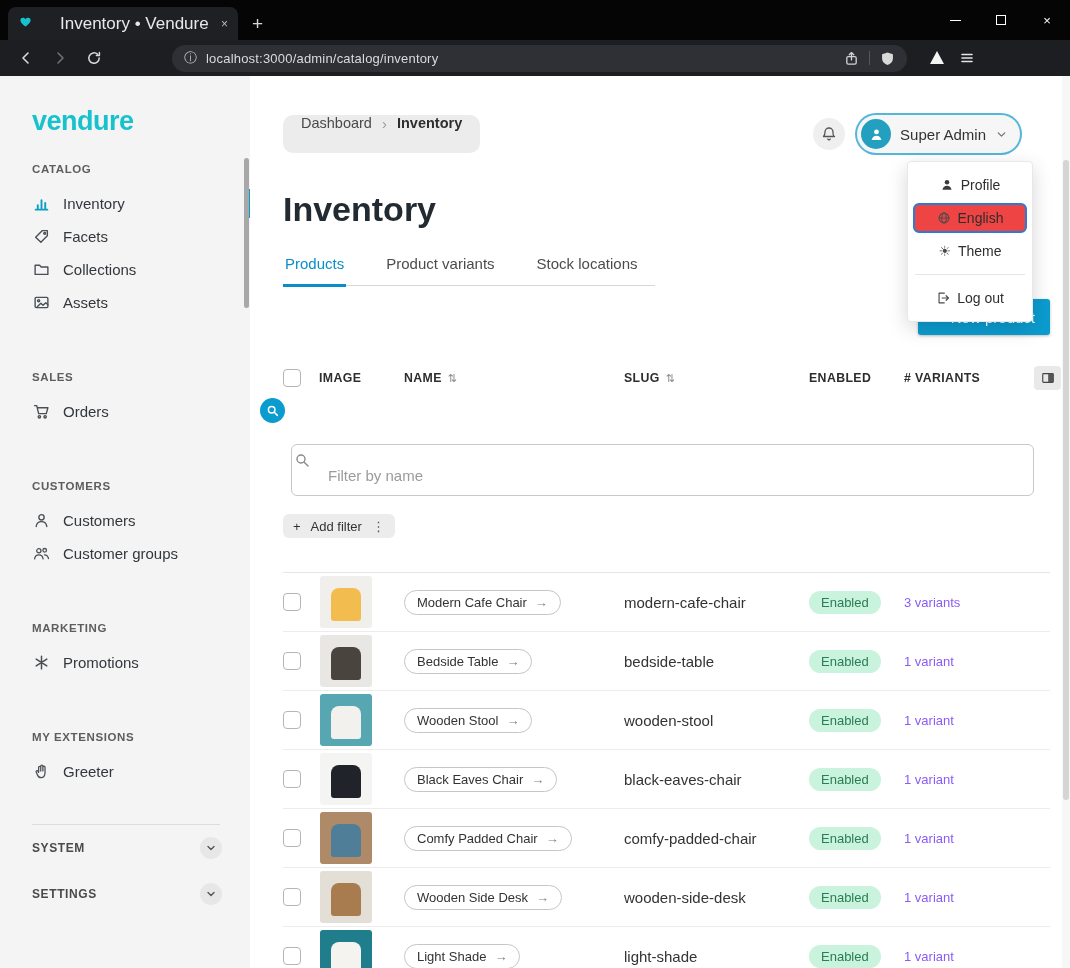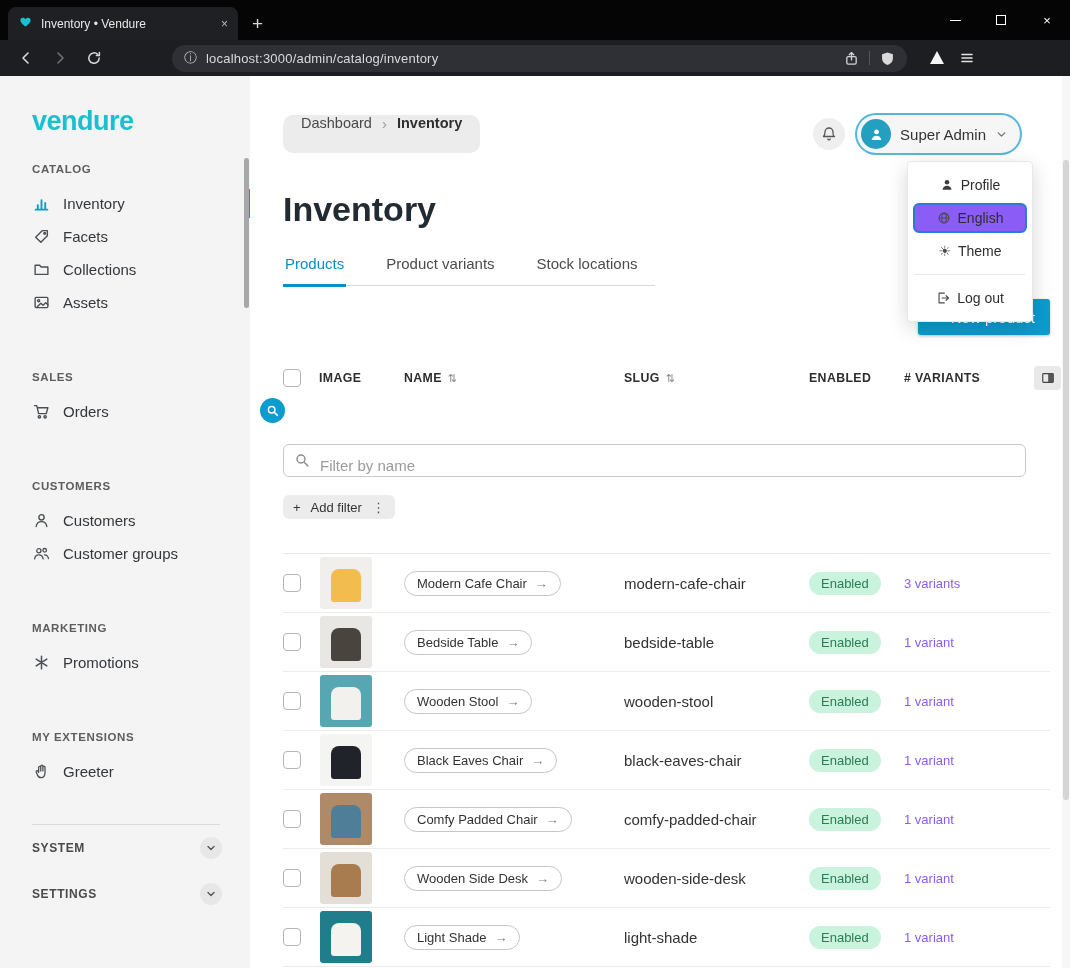--- a/index.html
+++ b/index.html
@@ -10,21 +10,21 @@
   }
   .window { width:1070px; height:968px; display:flex; flex-direction:column; }
 
   
   .titlebar { height:40px; background:#050505; display:flex; align-items:flex-end; position:relative; flex-shrink:0; }
   .browser-tab {
     margin-left:8px; width:230px; height:33px; background:#1f2023;
     border-radius:8px 8px 0 0; display:flex; align-items:center; gap:8px; padding:0 8px 0 10px;
   }
   .favicon svg { display:block; }
-  .tab-title { color:#e8e8e8; font-size:12px; flex:1; white-space:nowrap; overflow:hidden; }
+  .tab-title { color:#e8e8e8; font-size:17px; flex:1; white-space:nowrap; overflow:hidden;margin-left:19px; }
   .tab-close { color:#b9b9b9; font-size:12px; padding:0 2px; }
   .newtab { color:#d6d6d6; font-size:19px; margin:0 0 7px 14px; line-height:1; }
   .win-controls { position:absolute; right:0; top:0; height:40px; display:flex; }
   .winbtn { width:46px; height:40px; display:flex; align-items:center; justify-content:center; color:#fff; font-size:13px; }
   .min-glyph { width:11px; height:1px; background:#fff; display:block; }
   .max-glyph { width:10px; height:10px; border:1.2px solid #fff; display:block; }
 
   .toolbar { height:36px; background:#1d1e21; display:flex; align-items:center; padding:0 12px; gap:6px; flex-shrink:0; }
   .navbtn { width:28px; height:28px; display:flex; align-items:center; justify-content:center; color:#d8d8d8; }
   .navbtn.dim { color:#6f6f6f; }
@@ -66,21 +66,21 @@
   .bell-btn { width:32px; height:32px; border-radius:50%; background:#efefef; display:flex; align-items:center; justify-content:center; color:#555; cursor:pointer; }
   .user-pill { display:flex; align-items:center; gap:9px; background:#f6f6f6; border-radius:22px; padding:4px 12px 4px 4px;
     box-shadow:0 0 0 2px #54b6da; cursor:pointer; }
   .avatar { width:30px; height:30px; border-radius:50%; background:#239fc0; display:flex; align-items:center; justify-content:center; color:#fff; }
   .user-name { font-size:15px; color:#333; }
   .user-chev { color:#777; display:flex; }
   .dropdown { position:absolute; top:46px; right:-13px; width:126px; background:#fff; border:1px solid #e8e8e8; border-radius:4px;
     box-shadow:0 6px 20px rgba(0,0,0,.16); padding:8px 5px; z-index:60; display:flex; flex-direction:column; gap:3px; }
   .menu-item { height:30px; display:flex; align-items:center; justify-content:center; gap:7px; font-size:14px; color:#2e2e2e; border-radius:4px; cursor:pointer; }
   .menu-item .micon { display:flex; align-items:center; color:#4a4a4a; }
-  .menu-item.selected { background:#8b5cf6; border:2px solid #2b7bd3; border-radius:6px; }
+  .menu-item.selected { background:#ef4444; border:2px solid #2b7bd3; border-radius:6px; }
   .menu-divider { border-top:1px solid #e6e6e6; margin:5px 2px; }
   .sun-glyph { color:#e8b93c; font-size:14px; }
 
   .page-title { margin:36px 0 0; font-size:34px; font-weight:600; color:#222a32; }
 
   .tabs { margin-top:26px; display:flex; gap:38px; border-bottom:1px solid #d8d8d8; width:372px; }
   .tab-item { padding:0 2px 13px; font-size:15px; color:#4c4c4c; position:relative; cursor:pointer; }
   .tab-item.active { color:#0b8ec5; }
   .tab-item.active::after { content:""; position:absolute; left:0; right:0; bottom:-2px; height:3px; background:#0b8ec5; }
 
@@ -90,22 +90,22 @@
   .btn-new .plus { font-size:17px; }
 
   .t-grid { display:grid; grid-template-columns:36px 85px 220px 185px 95px 130px 1fr; align-items:center; }
   .t-head { margin-top:27px; height:32px; font-size:12.3px; font-weight:bold; color:#2d2d2d; letter-spacing:.4px; }
   .sort { margin-left:6px; color:#8a8a8a; font-size:11px; font-weight:normal; }
   .col-settings { justify-self:end; width:27px; height:24px; background:#e9e9e9; border-radius:4px; display:flex; align-items:center; justify-content:center; color:#444; cursor:pointer; }
 
   .filter-wrap { margin-top:50px; position:relative; }
   .search-fab { position:absolute; left:-23px; top:-46px; width:25px; height:25px; border-radius:50%; background:#0b9ccf;
     display:flex; align-items:center; justify-content:center; color:#fff; cursor:pointer; }
-  .filter-input { width:calc(100% - 24px); height:33px; border:1px solid #c9c9c9; border-radius:6px; padding:10px 12px 0 36px;
-    font-size:15px; color:#333; font-family:inherit; outline:none; }
+  .filter-input { width:calc(100% - 24px); height:52px; border:1px solid #c9c9c9; border-radius:6px; padding:10px 12px 0 36px;
+    font-size:15px; color:#333; font-family:inherit; outline:none;margin-left:8px; }
   .filter-input::placeholder { color:#9b9b9b; }
   .input-search-icon { position:absolute; left:11px; top:8px; color:#8a8a8a; }
 
   .add-filter { margin-top:18px; display:inline-flex; align-items:center; gap:10px; background:#ececec; border-radius:6px;
     height:24px; padding:0 10px; font-size:13px; color:#333; cursor:pointer; }
   .add-filter .dots { color:#555; font-size:13px; }
 
   .rows { margin-top:34px; border-top:1px solid #e6e6e6; }
   .row { height:59px; border-bottom:1px solid #ececec; }
   .checkbox { width:18px; height:18px; border:1.5px solid #b5b5b5; border-radius:4px; background:#fff; display:inline-block; cursor:pointer; }

